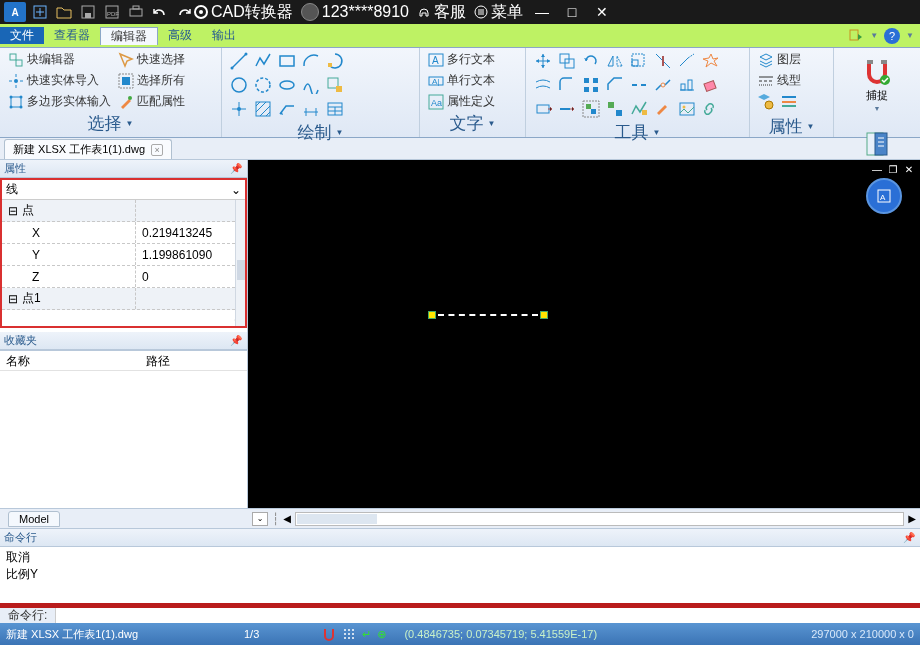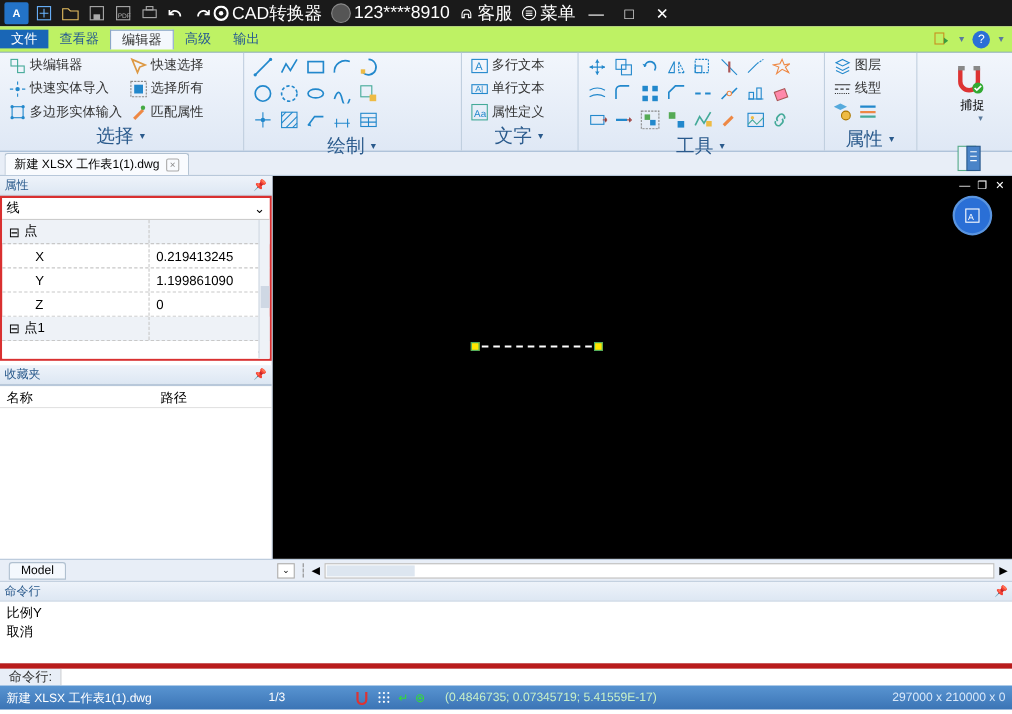--- a/index.html
+++ b/index.html
@@ -28,21 +28,21 @@
 .ribbon-group { border-right: 1px solid #c0cfdf; padding: 2px 6px; display: flex; flex-direction: column; }
 .rg-body { flex: 1; display: flex; gap: 3px; align-items: flex-start; flex-wrap: wrap; align-content: flex-start; }
 .rg-label { text-align: center; font-size: 17px; color: #2a5a8c; padding: 1px 0; }
 .rg-label-row { display: flex; justify-content: center; align-items: center; gap: 4px; }
 .rg-drop { font-size: 8px; color: #2a5a8c; cursor: pointer; }
 .rbtn { display: flex; align-items: center; gap: 3px; padding: 1px 2px; cursor: pointer; font-size: 12px; color: #333; }
 .rbtn-ico { width: 16px; height: 16px; display: inline-flex; align-items: center; justify-content: center; }
 .rcol { display: flex; flex-direction: column; gap: 2px; }
 .rgrid { display: grid; grid-template-columns: repeat(5, 22px); grid-auto-rows: 22px; gap: 2px; }
 .rgrid .ico, .rgrid4 .ico { width: 22px; height: 22px; display: flex; align-items: center; justify-content: center; cursor: pointer; }
-.big-btn { width: 38px; height: 70px; display: flex; flex-direction: column; align-items: flex-end; justify-content: center; gap: 2px; cursor: pointer; border: 1px solid transparent; border-radius: 2px; }
+.big-btn { width: 38px; height: 70px; display: flex; flex-direction: column; align-items: center; justify-content: center; gap: 2px; cursor: pointer; border: 1px solid transparent; border-radius: 2px; }
 .big-ico { width: 28px; height: 28px; }
 
 .file-tabs { height: 22px; background: #e8eef7; border-bottom: 1px solid #b8c8da; display: flex; align-items: flex-end; padding-left: 4px; }
 .file-tab { background: #f9fbfe; border: 1px solid #b0c0d0; border-bottom: none; padding: 2px 8px; font-size: 11px; display: flex; align-items: center; gap: 6px; border-radius: 3px 3px 0 0; }
 .close-x { width: 12px; height: 12px; border: 1px solid #aaa; border-radius: 2px; font-size: 9px; display: flex; align-items: center; justify-content: center; cursor: pointer; color: #888; }
 
 .main { display: flex; height: 348px; }
 .side { width: 248px; display: flex; flex-direction: column; border-right: 1px solid #b8c8da; }
 .panel-header { height: 18px; background: linear-gradient(#eef3fa, #dde7f3); border-bottom: 1px solid #b8c8da; display: flex; align-items: center; padding: 0 4px; font-size: 11px; color: #2a5a8c; justify-content: space-between; }
 .pin { font-size: 10px; color: #2a5a8c; }
@@ -740,22 +740,22 @@
     <span style="font-size:10px;">▶</span>
   </div>
 </div>
 
 <div class="cmd-panel">
   <div class="panel-header">
     <span>命令行</span>
     <span class="pin">📌</span>
   </div>
   <div class="cmd-hist">
+    <div>取消</div>
     <div>比例Y</div>
-    <div>取消</div>
   </div>
   <div class="cmd-line-row">
     <div class="cmd-label">命令行:</div>
     <div class="cmd-input-area"></div>
   </div>
 </div>
 
 <div class="statusbar">
   <div class="sb-file">新建 XLSX 工作表1(1).dwg</div>
   <div class="sb-page">1/3</div>

